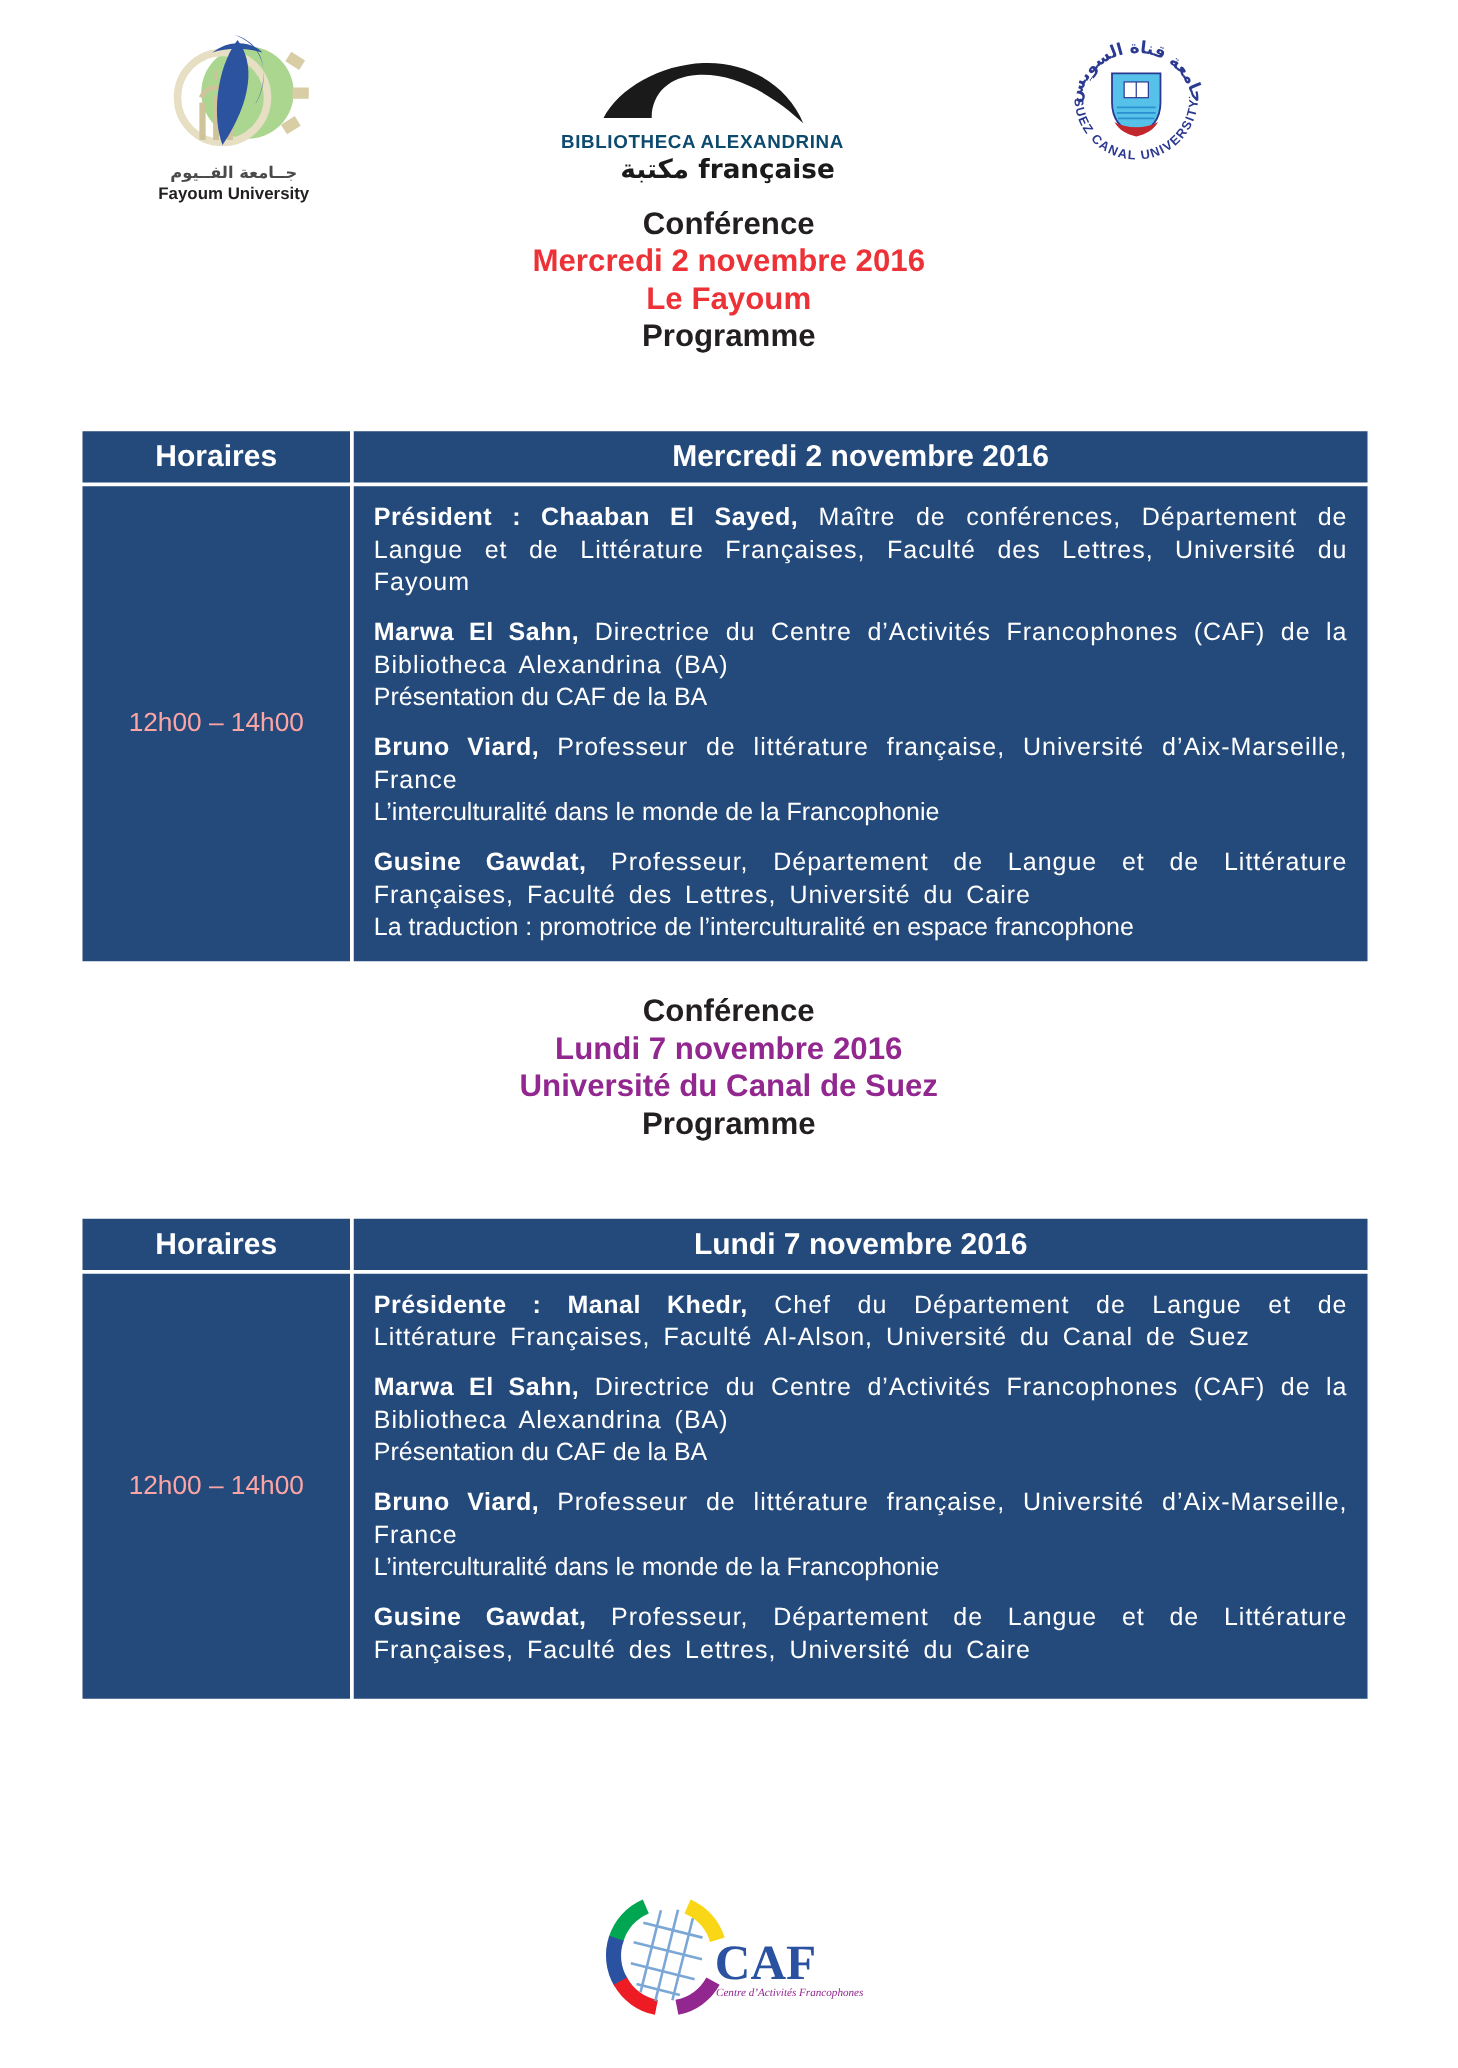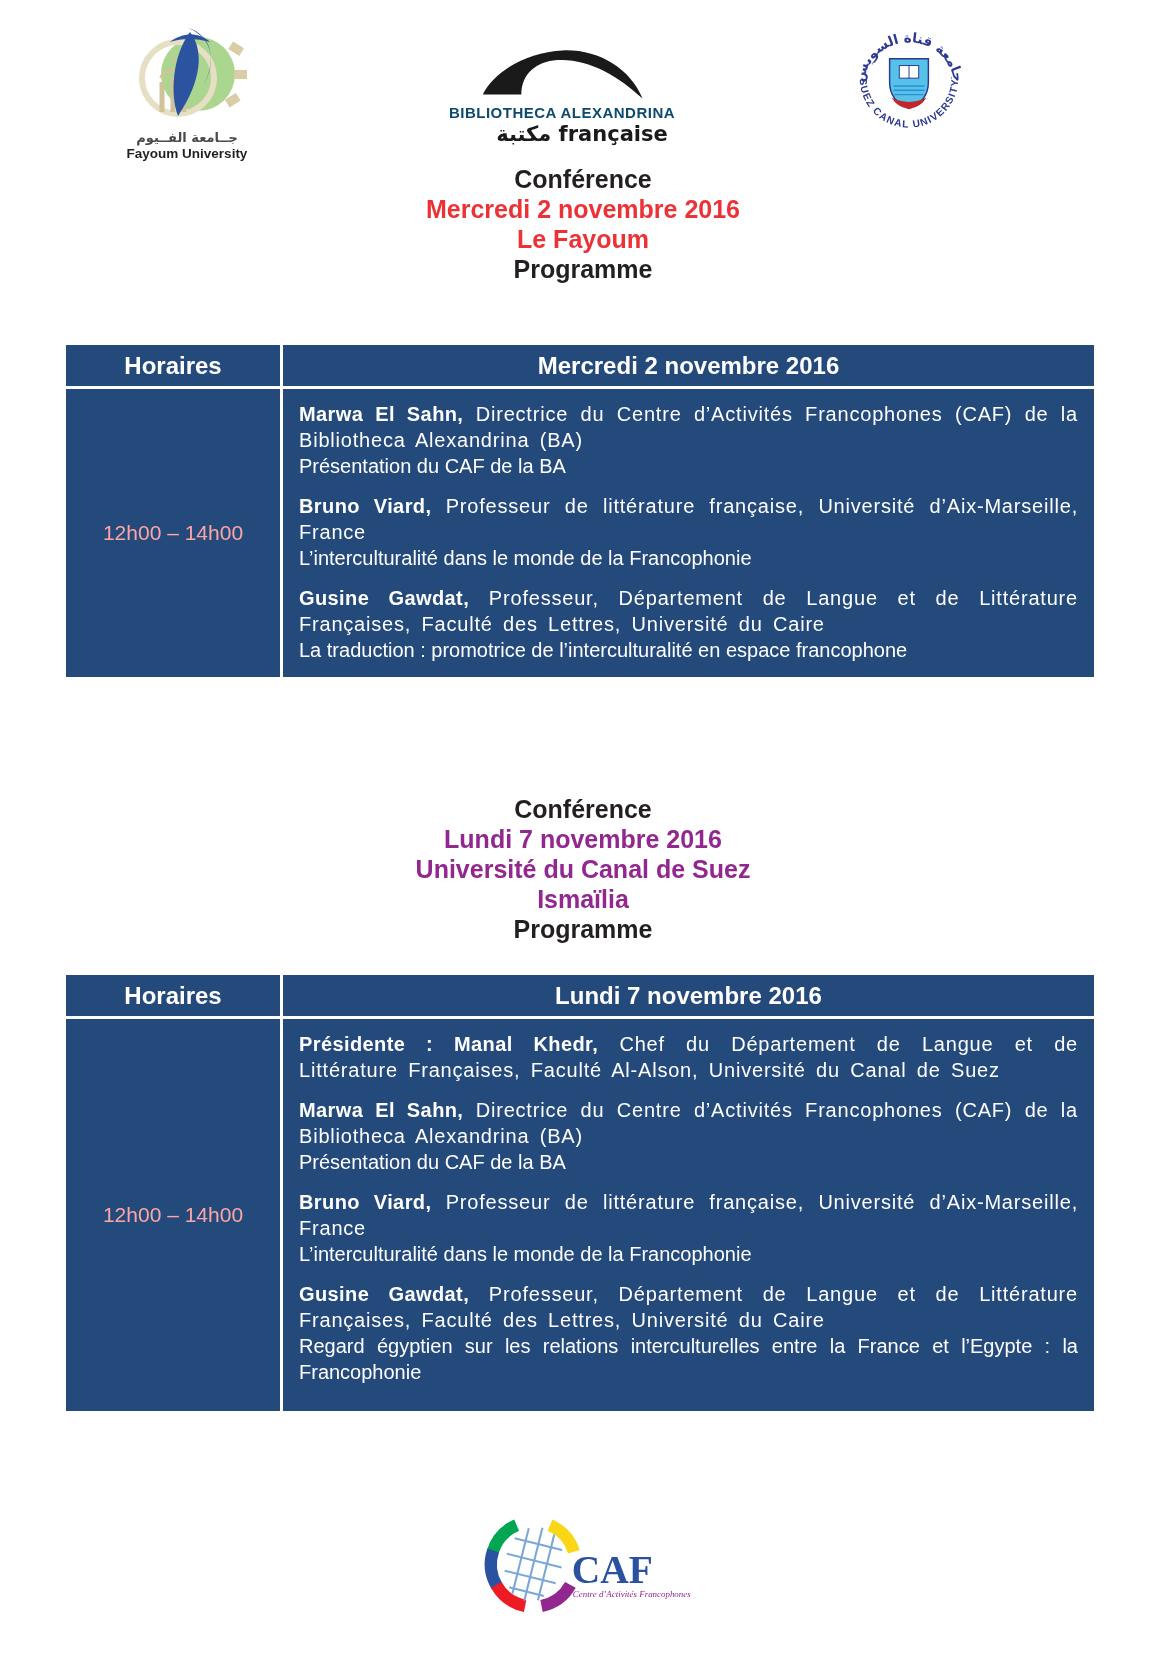--- a/index.html
+++ b/index.html
@@ -115,40 +115,42 @@
 
   <section class="program-table" id="table1">
     <div class="t-header">
       <div class="t-cell">Horaires</div>
       <div class="t-cell">Mercredi 2 novembre 2016</div>
     </div>
     <div class="t-body">
       <div class="t-time">12h00 – 14h00</div>
       <div class="t-content">
         <div class="entry">
+          <p class="desc"><strong>Président : Chaaban El Sayed,</strong> <span>Maître de conférences, Département de Langue et de Littérature Françaises, Faculté des Lettres, Université du Fayoum</span></p>
+        </div>
+        <div class="entry">
           <p class="desc"><strong>Marwa El Sahn,</strong> <span>Directrice du Centre d’Activités Francophones (CAF) de la Bibliotheca Alexandrina (BA)</span></p>
           <p class="talk">Présentation du CAF de la BA</p>
         </div>
         <div class="entry">
           <p class="desc"><strong>Bruno Viard,</strong> <span>Professeur de littérature française, Université d’Aix-Marseille, France</span></p>
           <p class="talk">L’interculturalité dans le monde de la Francophonie</p>
         </div>
         <div class="entry">
           <p class="desc"><strong>Gusine Gawdat,</strong> <span>Professeur, Département de Langue et de Littérature Françaises, Faculté des Lettres, Université du Caire</span></p>
           <p class="talk">La traduction : promotrice de l’interculturalité en espace francophone</p>
         </div>
       </div>
     </div>
   </section>
 
   <section class="conf-header" id="conf2">
     <div class="c-black">Conférence</div>
     <div class="c-purple">Lundi 7 novembre 2016</div>
     <div class="c-purple">Université du Canal de Suez</div>
-    <div class="c-purple">Ismaïlia</div>
     <div class="c-black">Programme</div>
   </section>
 
   <section class="program-table" id="table2">
     <div class="t-header">
       <div class="t-cell">Horaires</div>
       <div class="t-cell">Lundi 7 novembre 2016</div>
     </div>
     <div class="t-body">
       <div class="t-time">12h00 – 14h00</div>
@@ -159,21 +161,20 @@
         <div class="entry">
           <p class="desc"><strong>Marwa El Sahn,</strong> <span>Directrice du Centre d’Activités Francophones (CAF) de la Bibliotheca Alexandrina (BA)</span></p>
           <p class="talk">Présentation du CAF de la BA</p>
         </div>
         <div class="entry">
           <p class="desc"><strong>Bruno Viard,</strong> <span>Professeur de littérature française, Université d’Aix-Marseille, France</span></p>
           <p class="talk">L’interculturalité dans le monde de la Francophonie</p>
         </div>
         <div class="entry">
           <p class="desc"><strong>Gusine Gawdat,</strong> <span>Professeur, Département de Langue et de Littérature Françaises, Faculté des Lettres, Université du Caire</span></p>
-          <p class="talk">Regard égyptien sur les relations interculturelles entre la France et l’Egypte : la Francophonie</p>
         </div>
       </div>
     </div>
   </section>
 
   <div class="logo logo-caf">
     <svg width="246" height="124" viewBox="0 0 260 132">
       <g fill="none" stroke-width="13">
         <path d="M56 21 A45 45 0 0 1 94 21" stroke="#00a651" transform="rotate(-48 75 62)"></path>
         <path d="M56 21 A45 45 0 0 1 94 21" stroke="#f9d616" transform="rotate(48 75 62)"></path>

